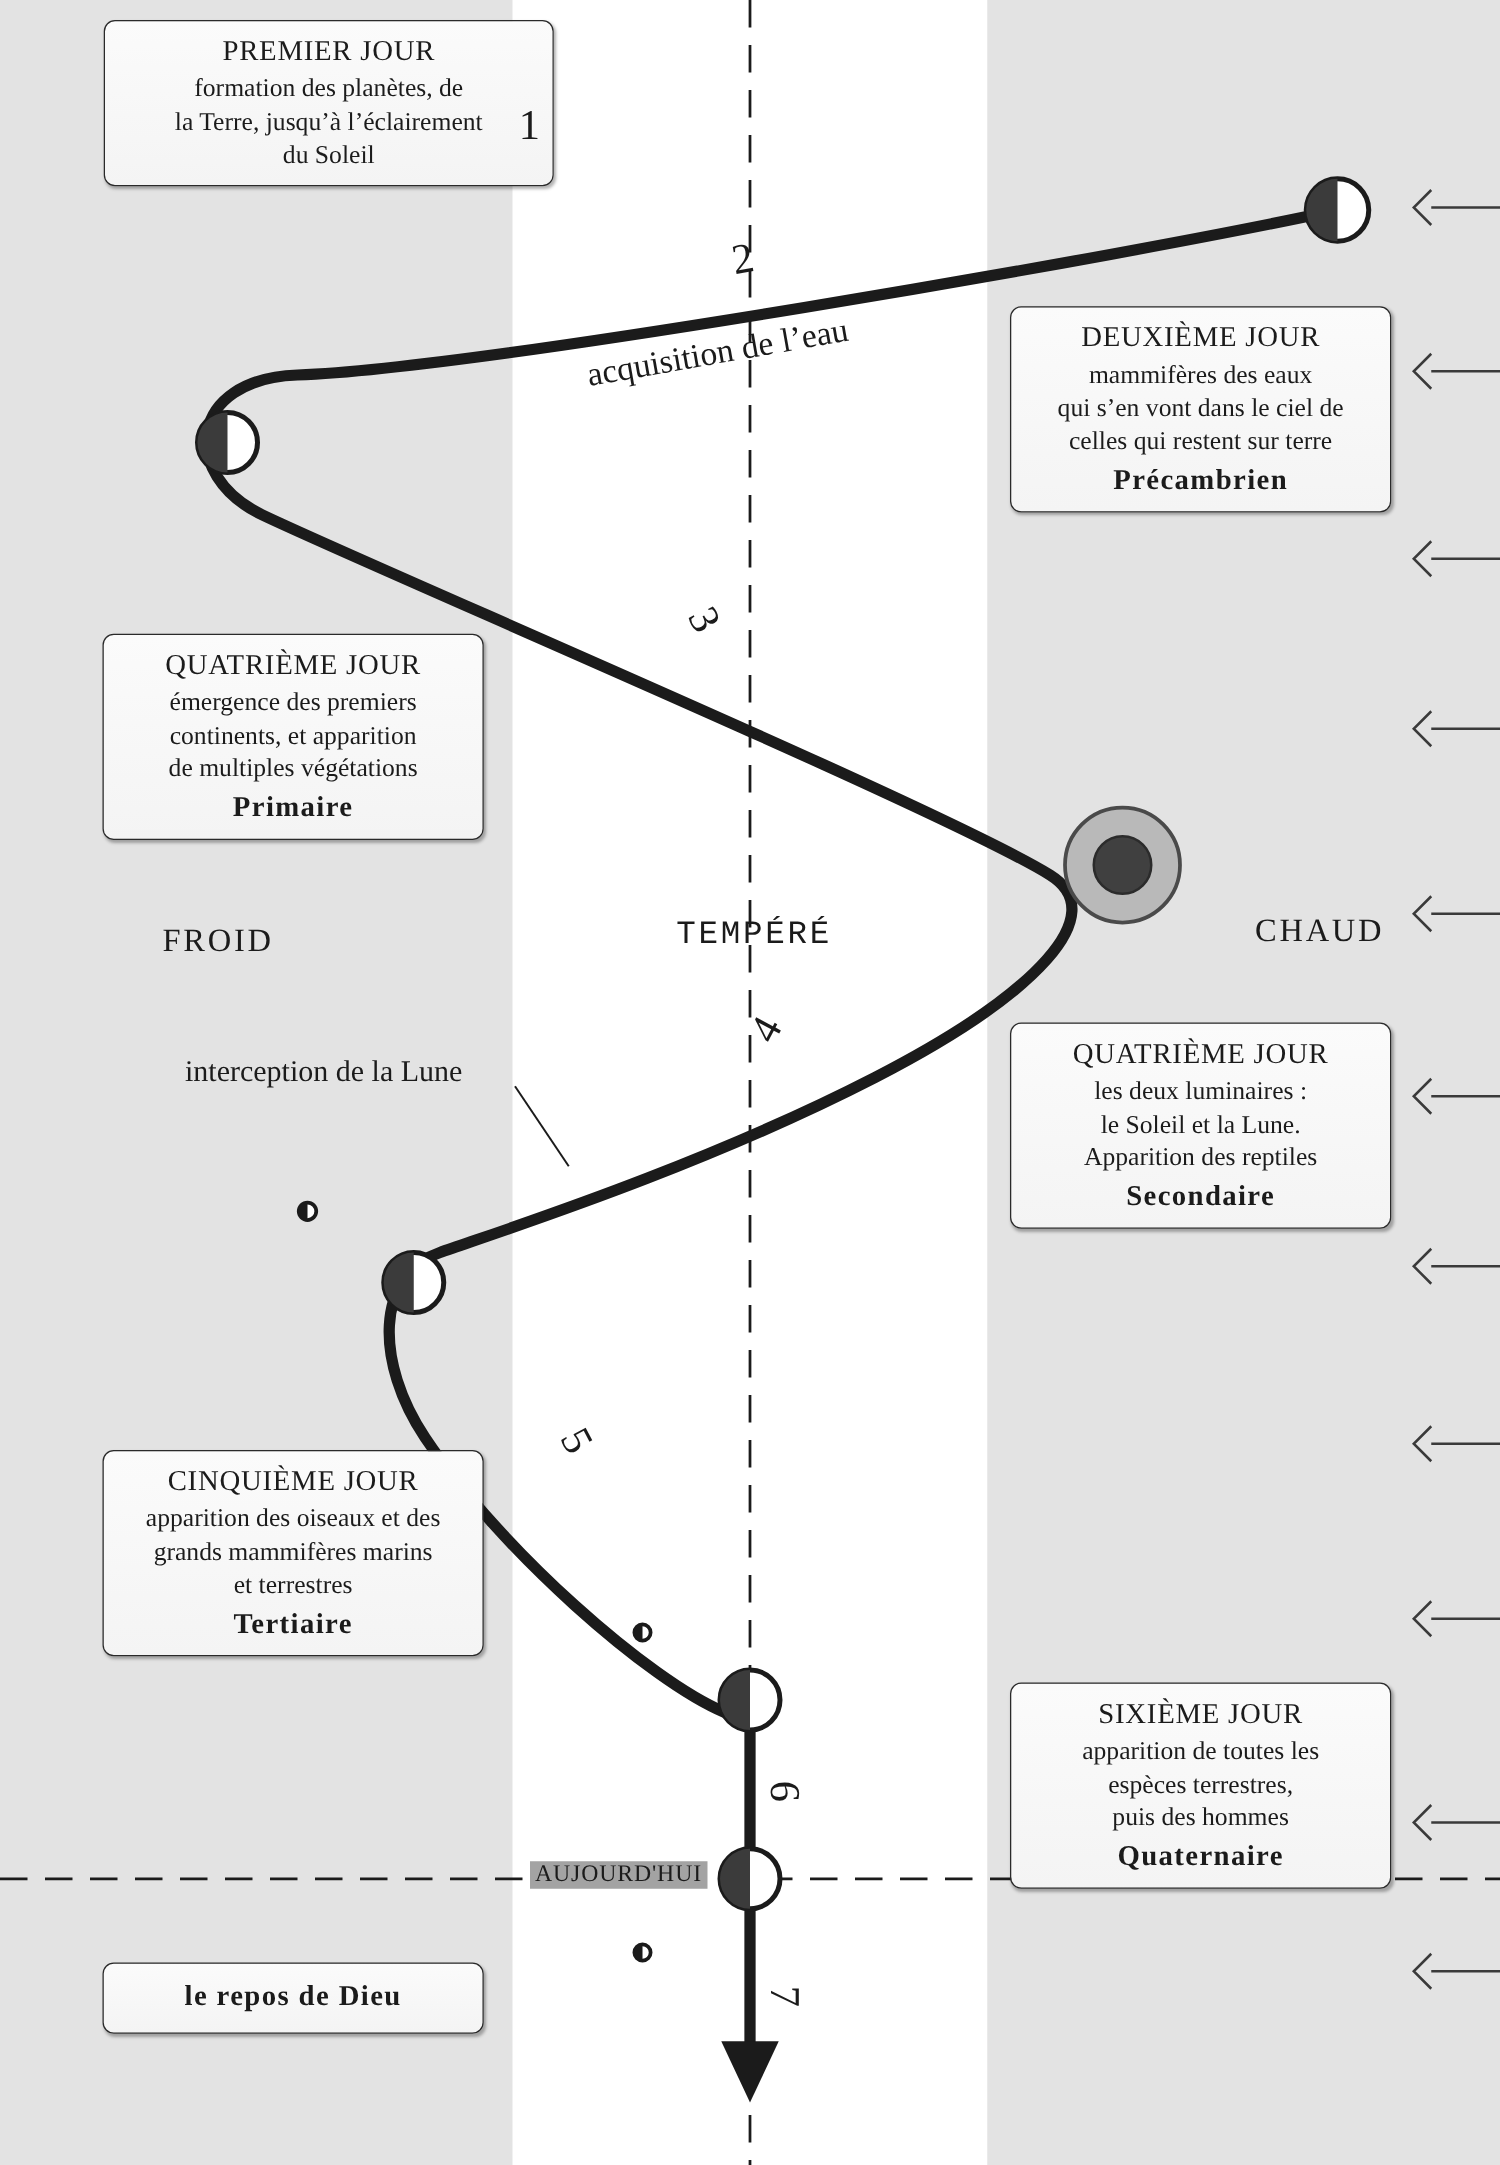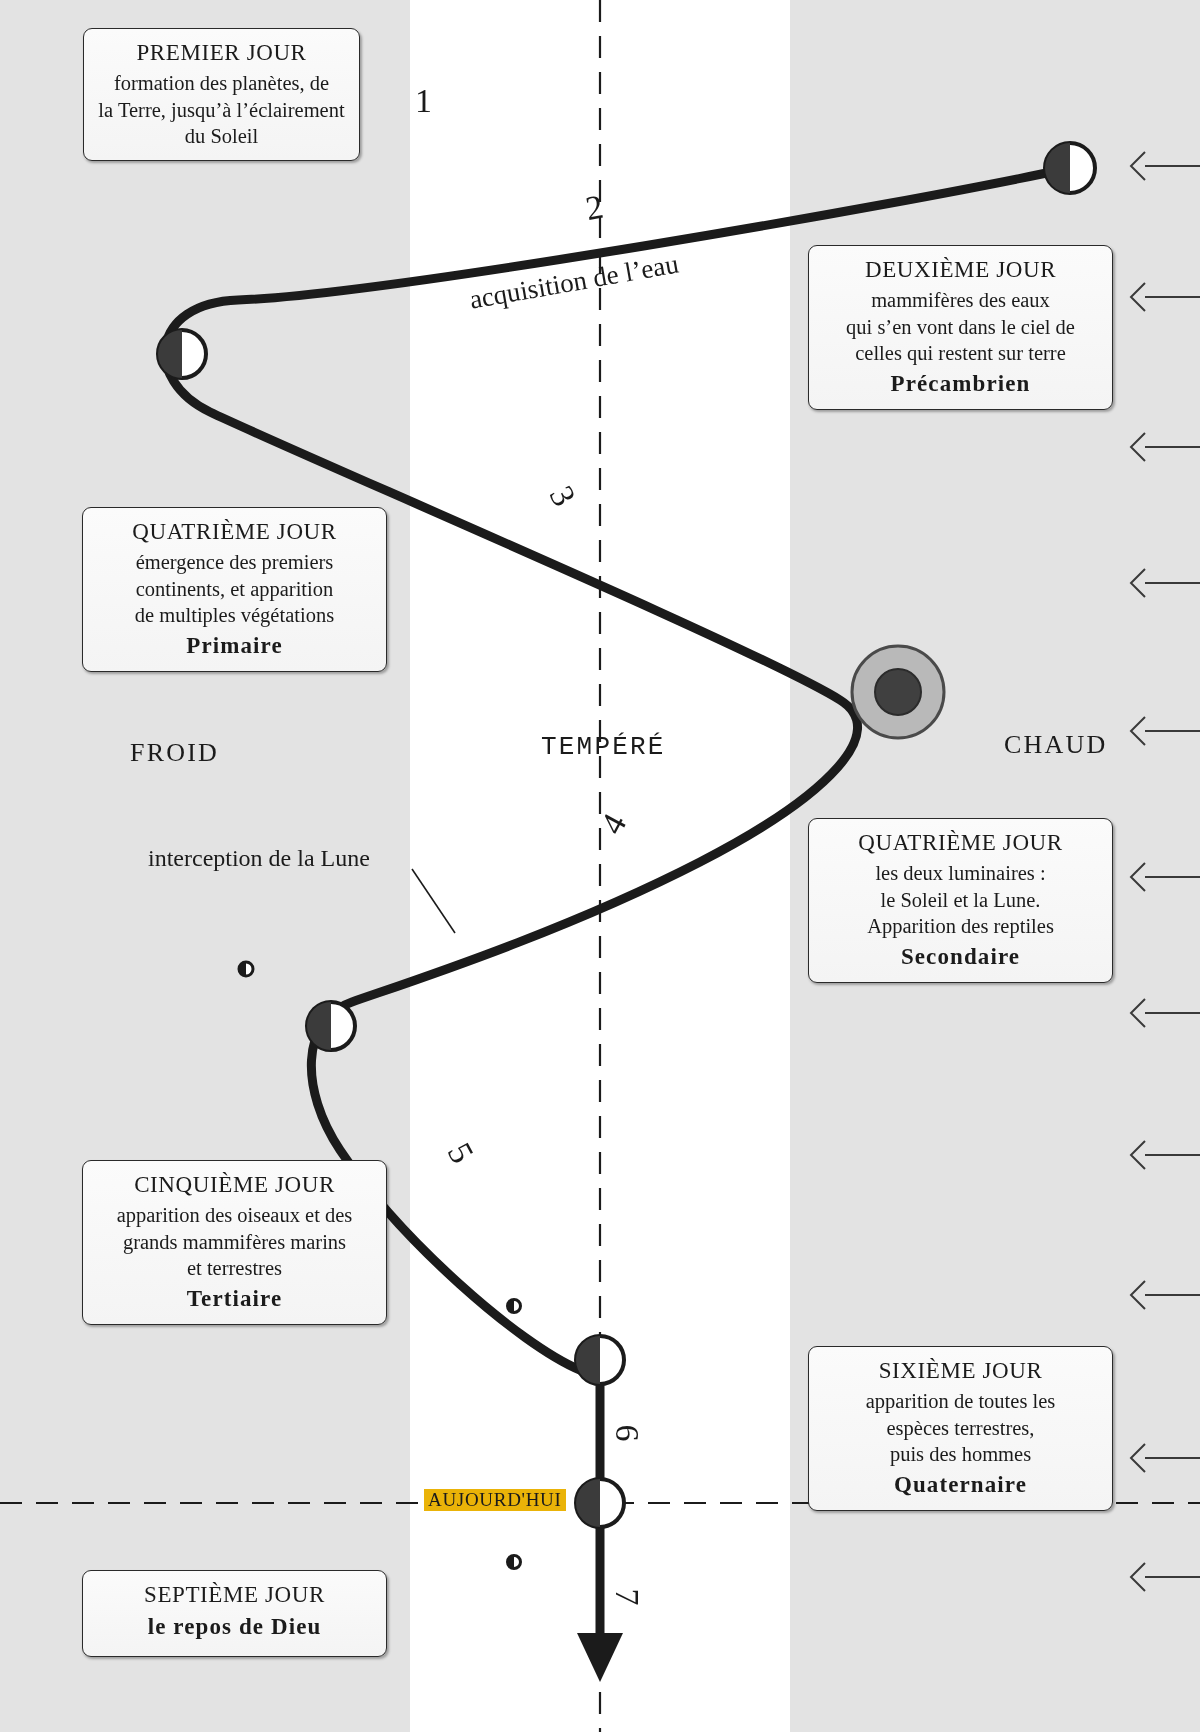--- a/index.html
+++ b/index.html
@@ -40,21 +40,21 @@
     white-space:nowrap;
   }
   .box .bdy{display:block;font-size:20.5px;}
   .box .era{display:block;font-size:23px;font-weight:bold;letter-spacing:1.1px;margin-top:2px;}
 
   
   .freelabel{position:absolute;text-align:center;line-height:1.28;}
   .zone{position:absolute;font-size:26px;letter-spacing:2.2px;margin-left:10px;}
   .today{
     position:absolute;font-size:19px;letter-spacing:.7px;
-    background:#eab308;padding:0 4px;white-space:nowrap;
+    background:#a3a3a3;padding:0 4px;white-space:nowrap;
   }
   .slope{position:absolute;white-space:nowrap;transform-origin:0 50%;}
   .num{position:absolute;font-size:34px;transform-origin:50% 50%;}
 </style>
 </head>
 <body>
 
 <div id="stage">
 
   <div class="band band-cold"></div>
@@ -183,21 +183,21 @@
           <line x1="1200" y1="1458" x2="1145" y2="1458"></line>
           <polyline points="1145,1444 1131,1458 1145,1472"></polyline>
         </g>
       <g>
           <line x1="1200" y1="1577" x2="1145" y2="1577"></line>
           <polyline points="1145,1563 1131,1577 1145,1591"></polyline>
         </g>
     </g>
   </svg>
 
-  <div class="box" style="left:83px;top:28px;width:277px;">
+  <div class="box" style="left:83px;top:16px;width:360px;">
     <span class="ttl">PREMIER JOUR</span>
     <span class="bdy">formation des planètes, de</span>
     <span class="bdy">la Terre, jusqu’à l’éclairement</span>
     <span class="bdy">du Soleil</span>
   </div>
 
   <div class="box" style="left:808px;top:245px;width:305px;">
     <span class="ttl">DEUXIÈME JOUR</span>
     <span class="bdy">mammifères des eaux</span>
     <span class="bdy">qui s’en vont dans le ciel de</span>
@@ -231,21 +231,20 @@
 
   <div class="box" style="left:82px;top:1160px;width:305px;">
     <span class="ttl">CINQUIÈME JOUR</span>
     <span class="bdy">apparition des oiseaux et des</span>
     <span class="bdy">grands mammifères marins</span>
     <span class="bdy">et terrestres</span>
     <span class="era">Tertiaire</span>
   </div>
 
   <div class="box" style="left:82px;top:1570px;width:305px;padding-bottom:14px;">
-    <span class="ttl">SEPTIÈME JOUR</span>
     <span class="era">le repos de Dieu</span>
   </div>
 
   <div class="zone" style="left:120px;top:738px;">FROID</div>
   <div class="zone" style="left:531px;top:732px;font-family:Liberation Mono, monospace;">TEMPÉRÉ</div>
   <div class="zone" style="left:994px;top:730px;">CHAUD</div>
 
 
   <div class="slope" style="left:470px;top:285px;transform:rotate(-10deg);font-size:27px;">acquisition de l’eau</div>
 

